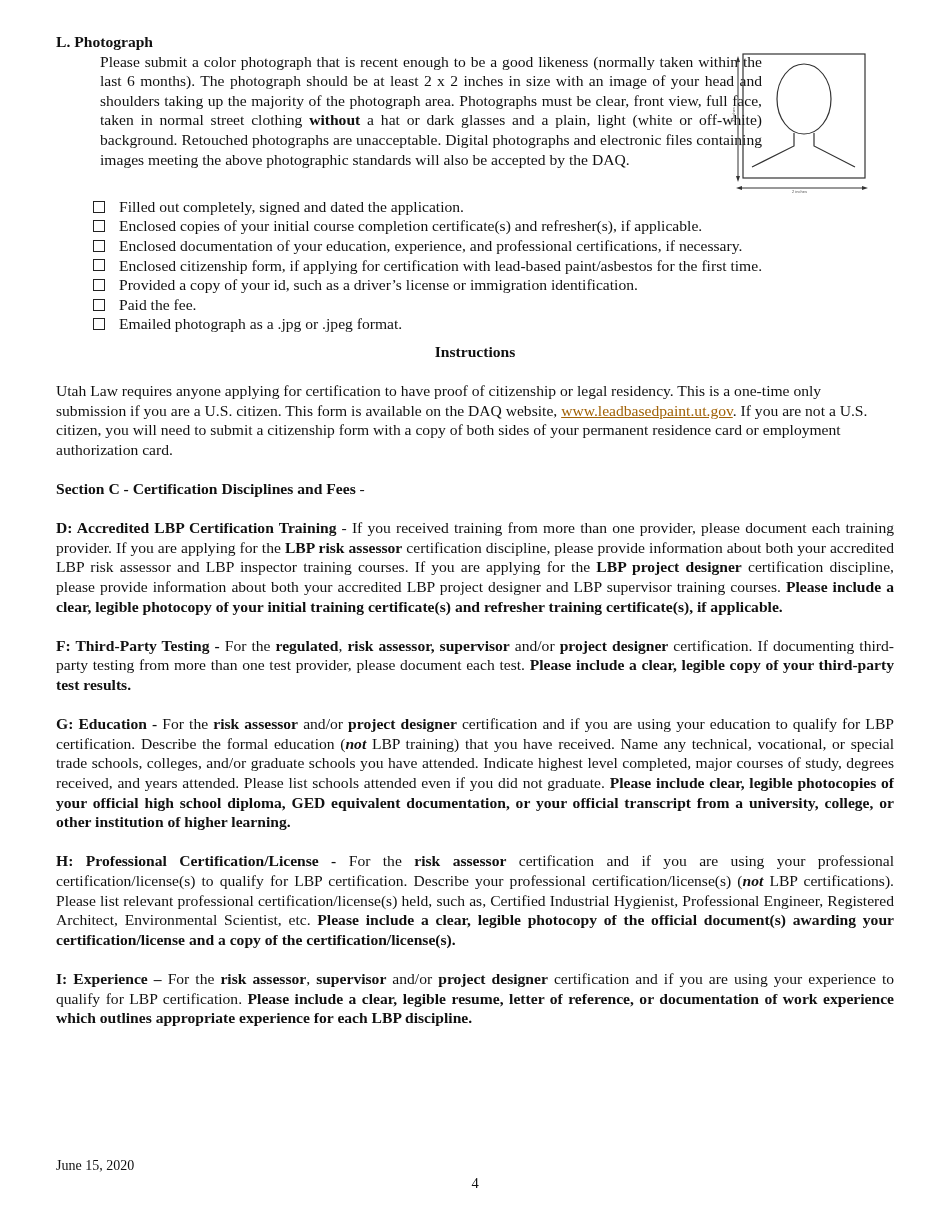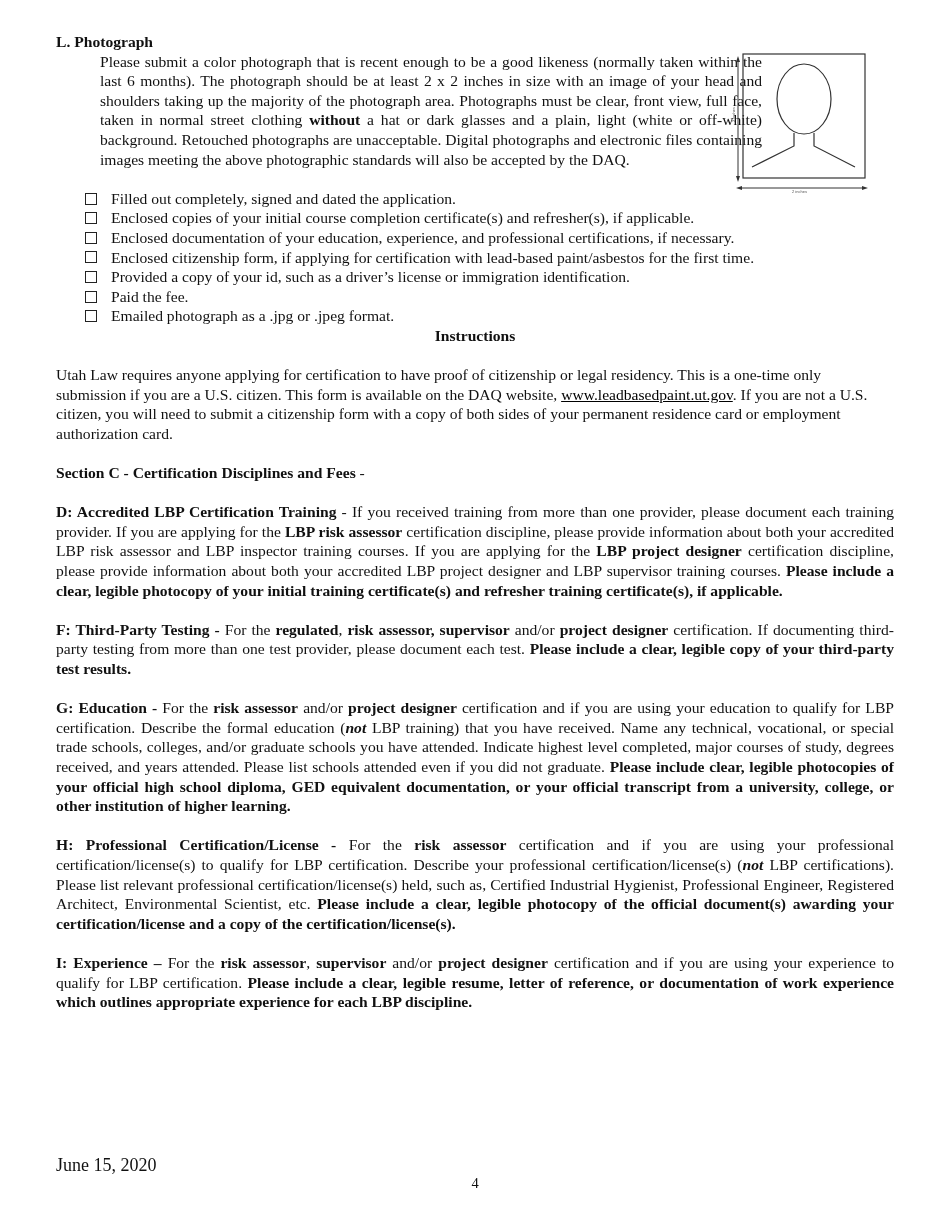--- a/index.html
+++ b/index.html
@@ -4,27 +4,27 @@
   <style>
     html, body { margin: 0; padding: 0; background: #ffffff; }
     body { width: 950px; height: 1230px; position: relative; overflow: hidden;
       font-family: "Liberation Serif", "DejaVu Serif", serif; color: #111; font-size: 15.6px; line-height: 19.6px; }
     .page { position: absolute; left: 56px; top: 32px; width: 838px; }
     .justify { text-align: justify; }
     .sec-title { font-weight: bold; }
     b { font-weight: bold; }
     .photo-wrap { position: absolute; left: 730px; top: 52px; width: 140px; height: 142px; }
     .photo-text { width: 662px; margin-left: 44px; }
-    .checklist { list-style: none; margin: 0; padding: 0 0 0 29px; text-align: right; }
+    .checklist { list-style: none; margin: 8px; padding: 0 0 0 29px; text-align: right; }
     .checklist li { display: flex; align-items: center; height: 19.6px; }
     .cbox { display: inline-block; width: 10px; height: 10px; border: 1px solid #222; margin-right: 14px; flex: none; }
     .center { text-align: center; font-weight: bold; }
     .gap { height: 19.6px; }
-    a.link { color: #000000; text-decoration: underline; }
-    .footer-date { position: absolute; left: 56px; top: 1156px; font-size: 18px; }
+    a.link { color: #a16207; text-decoration: underline; }
+    .footer-date { position: absolute; left: 56px; top: 1156px; font-size: 14px; }
     .page-num { position: absolute; left: 0; width: 950px; top: 1174px; text-align: center; font-size: 14.5px; }
   </style>
 </head>
 <body>
 
 <div class="page">
 
   <div>
     <div class="sec-title">L.  Photograph</div>
     <div class="justify photo-text"><span>Please submit a color photograph that is recent enough to be a good likeness (normally taken within the last 6 months).  The photograph should be at least 2 x 2 inches in size with an image of your head and shoulders taking up the majority of the photograph area.  Photographs must be clear, front view, full face, taken in normal street clothing </span><b>without</b><span> a hat or dark glasses and a plain, light (white or off-white) background.  Retouched photographs are unacceptable.  Digital photographs and electronic files containing images meeting the above photographic standards will also be accepted by the DAQ.</span></div>

